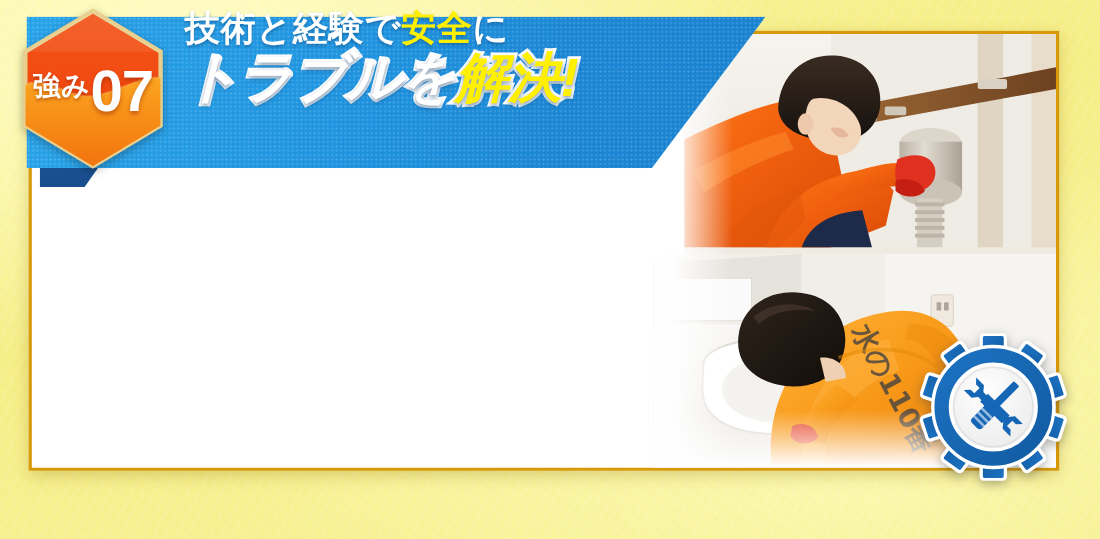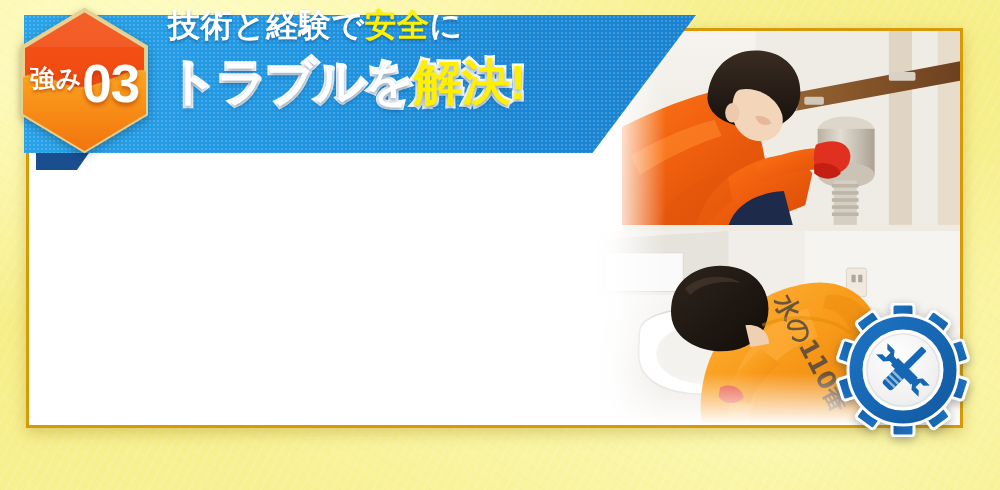--- a/index.html
+++ b/index.html
@@ -129,23 +129,24 @@
 
   
   #headline { position:absolute; left:168px; top:8px; z-index:12; }
   #line1 {
     font-size:32px; font-weight:bold; color:#ffffff;
     letter-spacing:.5px; line-height:1.1; white-space:nowrap;
     text-shadow:0 2px 3px rgba(10,60,110,.45);
   }
   #line1 .hl { color:#fff000; }
   #line2 {
-    margin-top:14px;
+    margin-top:3px;
     font-size:49px; font-weight:bold; line-height:1.04;
     white-space:nowrap; letter-spacing:-1px;
+    font-style:italic;
   }
   #line2 .w {
     color:#ffffff;
     -webkit-text-stroke:5px #ffffff;
     paint-order:stroke fill;
     text-shadow:0 3px 5px rgba(8,55,105,.5);
   }
   #line2 .y {
     color:#fff000;
     -webkit-text-stroke:5px #ffffff;
@@ -337,21 +338,21 @@
     </clipPath>
     <polygon points="68.5,3 130,40 130,107 68.5,144 7,107 7,40" fill="url(#hexTop)" stroke="#e8cf8e" stroke-width="4"></polygon>
     <g clip-path="url(#hexClip)">
       <path d="M0 74 C26 56 44 86 72 80 C100 74 116 58 137 66 L137 150 L0 150 Z" fill="url(#hexBot)"></path>
       <path d="M0 74 C26 56 44 86 72 80 C100 74 116 58 137 66" fill="none" stroke="#ffb544" stroke-width="2" opacity=".6"></path>
       <rect x="0" y="0" width="137" height="40" fill="#ffffff" opacity=".07"></rect>
     </g>
   </svg>
   <div id="badge-text">
     <div id="badge-label">強み</div>
-    <div id="badge-number">03</div>
+    <div id="badge-number">07</div>
   </div>
 </div>
 
 <div id="gear">
   <svg viewBox="0 0 134 134">
     <defs>
       <linearGradient id="gearG" x1="0" y1="0" x2="1" y2="1">
         <stop offset="0" stop-color="#1d74c4"></stop>
         <stop offset="1" stop-color="#1159a0"></stop>
       </linearGradient>

